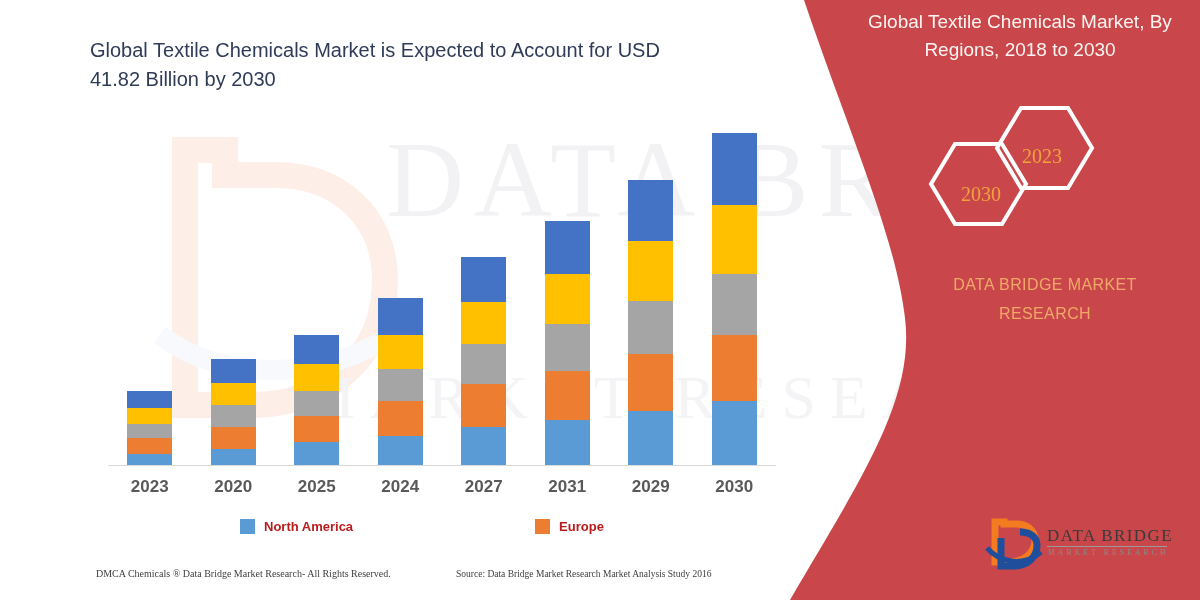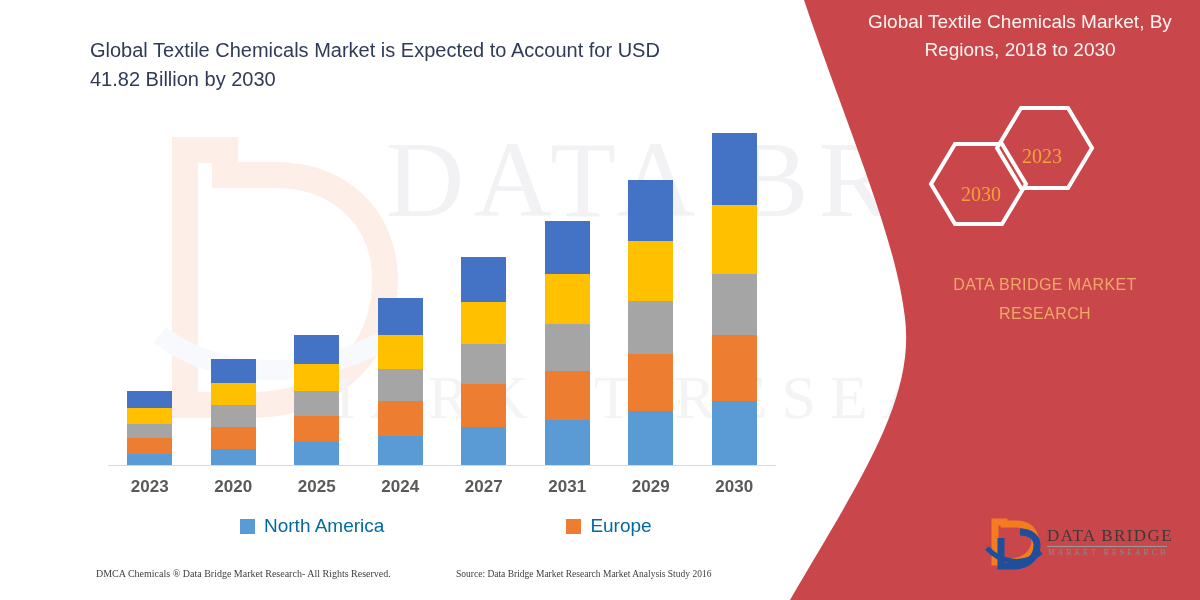--- a/index.html
+++ b/index.html
@@ -125,23 +125,23 @@
   }
   .legend-item {
     display: flex;
     align-items: center;
     gap: 9px;
   }
   .legend-item.na { margin-left: 100px; }
   .legend-item.eu { margin-left: 182px; }
   .swatch { width: 15px; height: 15px; display: block; }
   .legend-item span.lbl {
-    color: #0369a1;
-    font-size: 19px;
-    font-weight: normal;
+    color: #b91c1c;
+    font-size: 13px;
+    font-weight: bold;
     white-space: nowrap;
   }
 
   
   .footer-dmca {
     position: absolute;
     left: 96px; top: 568px;
     color: #404040;
     font-size: 10px;
     font-family: "Liberation Serif", serif;

